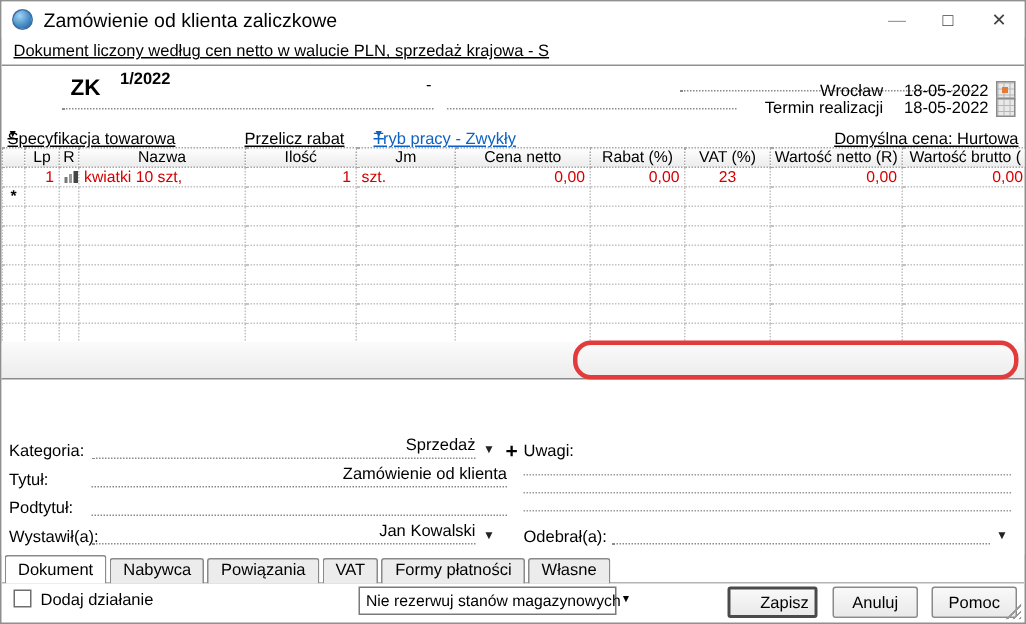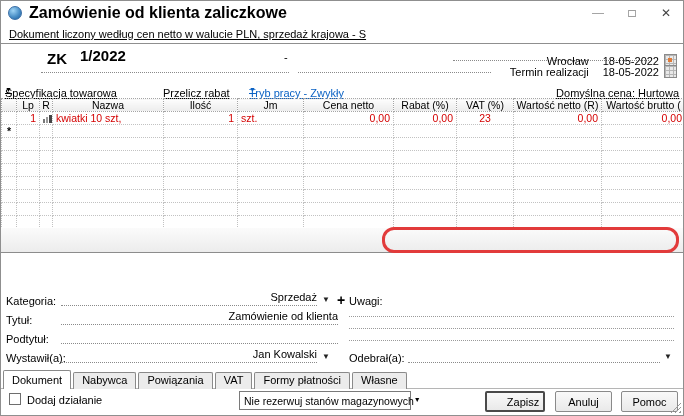--- a/index.html
+++ b/index.html
@@ -7,33 +7,33 @@
     --annotation:#e23b3b;
     --link-blue:#0b62c4;
   }
   *{box-sizing:border-box;margin:0;padding:0;}
   body{background:#fff;font-family:"Liberation Sans",sans-serif;}
   .window{position:relative;width:684px;height:416px;background:#fff;border:1px solid #8f8f8f;overflow:hidden;font-size:11px;color:#000;}
 
   
   .titlebar{position:absolute;left:0;top:0;right:0;height:24px;background:#fff;display:flex;align-items:center;}
   .app-icon{width:14px;height:14px;margin-left:7px;border-radius:50%;background:radial-gradient(circle at 35% 30%,#9fd4f5 0%,#4a8fc7 55%,#1b5f9e 100%);border:1px solid #3a6ea5;flex:0 0 auto;}
-  .titletext{margin-left:7px;font-size:16px;font-weight:bold;}
+  .titletext{margin-left:7px;font-size:13px;}
   .winbtns{margin-left:auto;display:flex;height:100%;}
   .winbtn{width:34px;display:flex;align-items:center;justify-content:center;font-size:12px;color:#444;}
   .winbtn.min{color:#9a9a9a;}
 
   
   .infobar{position:absolute;left:0;top:24px;right:0;height:19px;border-bottom:1px solid #8f8f8f;display:flex;align-items:center;padding-left:8px;}
   .infolink{text-decoration:underline;}
 
   
   .docheader{position:absolute;left:0;top:43px;right:0;height:43px;}
   .zk{position:absolute;left:46px;top:6px;font-weight:bold;font-size:15px;}
-  .docnum{position:absolute;left:79px;top:3px;font-weight:bold;font-size:15px;}
+  .docnum{position:absolute;left:79px;top:3px;font-weight:bold;font-size:11px;}
   .dash{position:absolute;left:283px;top:7px;}
   .dotline{position:absolute;border-bottom:1px dotted #8a8a8a;height:0;}
   .d1{left:40px;top:28px;width:248px;}
   .d2{left:297px;top:28px;width:193px;}
   .dr1{left:452px;top:16px;width:196px;}
   .daterow{position:absolute;right:6px;display:flex;align-items:center;}
   .daterow .lab{margin-right:14px;}
   .daterow.r1{top:10px;}
   .daterow.r2{top:21px;}
   .cal{width:13px;height:13px;margin-left:5px;border:1px solid #8a8a8a;background-color:#e9e9e9;background-image:linear-gradient(#b6b6b6 1px,transparent 1px),linear-gradient(90deg,#b6b6b6 1px,transparent 1px);background-size:4px 4px;position:relative;flex:0 0 auto;}

